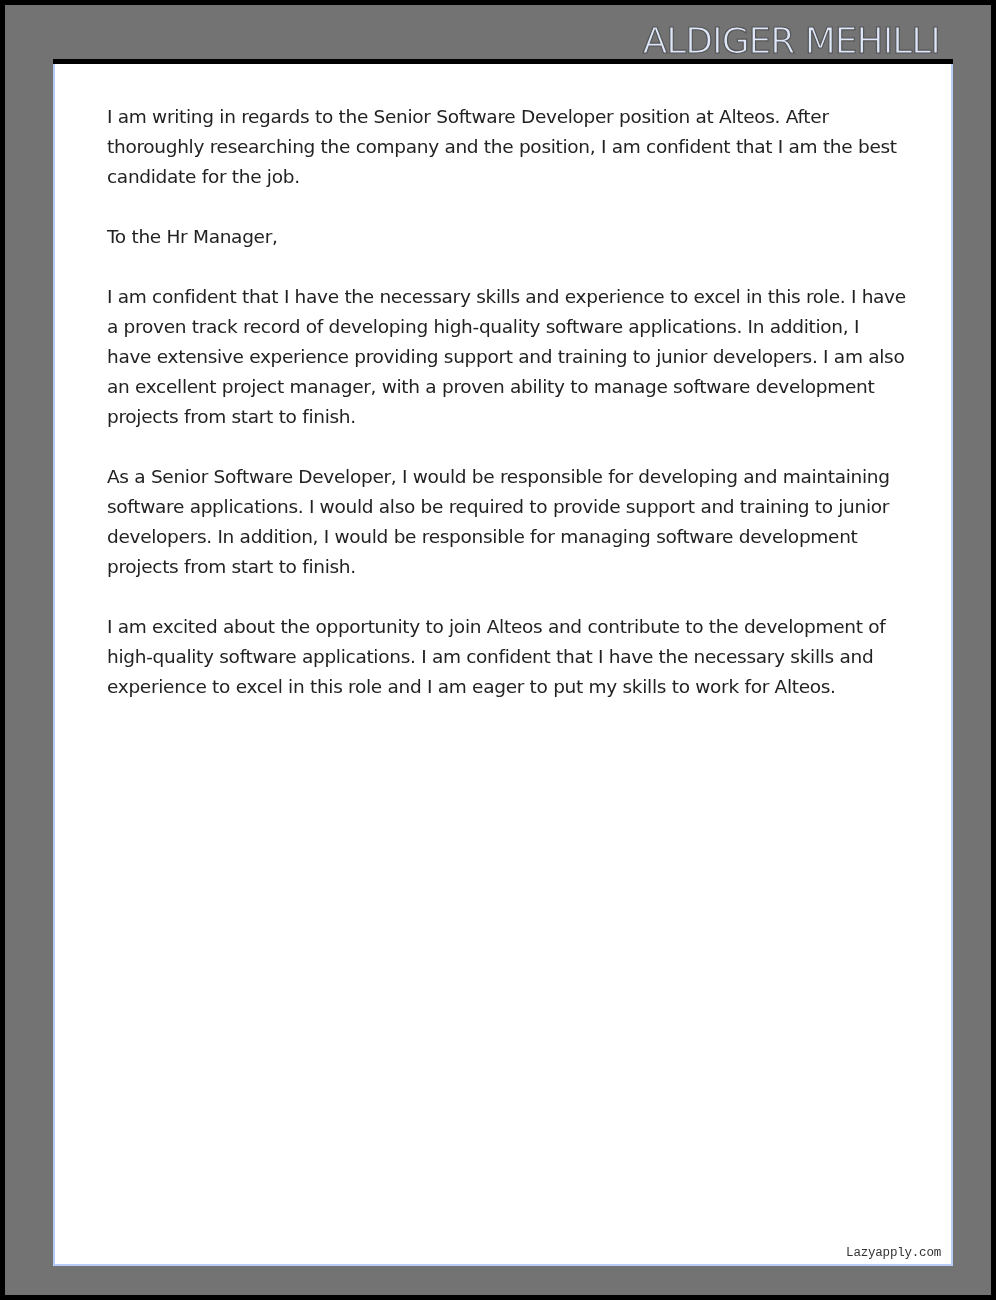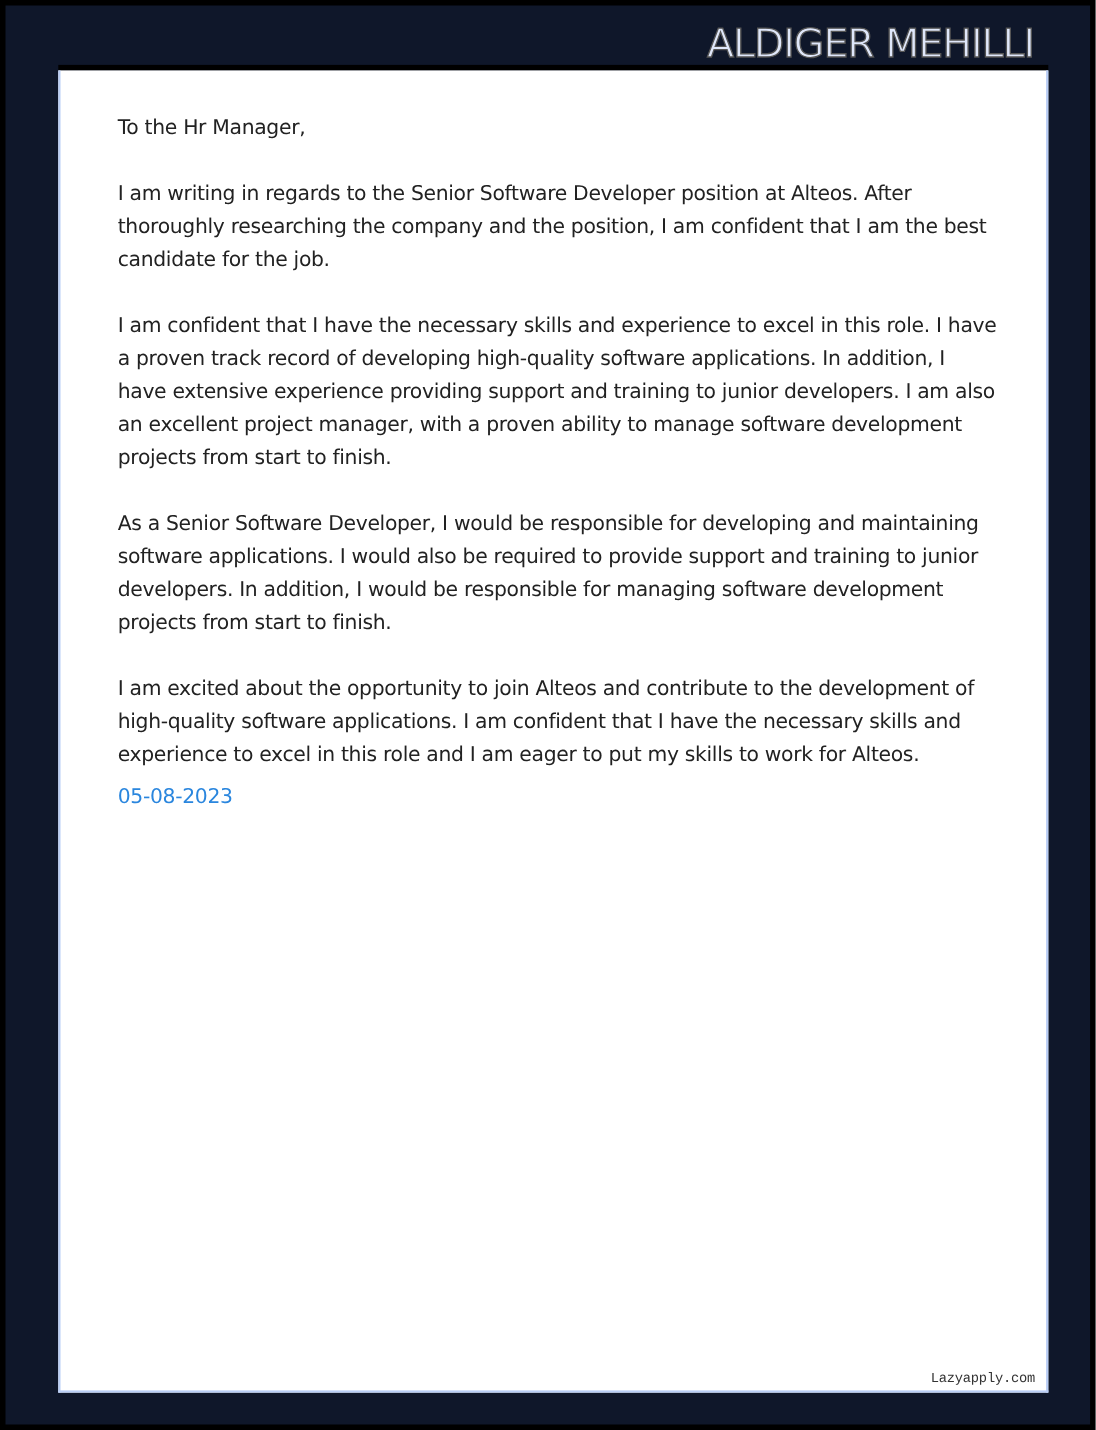--- a/index.html
+++ b/index.html
@@ -7,21 +7,21 @@
       width: 996px; height: 1300px;
       background: #000000;
       position: relative;
       overflow: hidden;
       font-family: "DejaVu Sans", sans-serif;
     }
     .frame {
       position: absolute;
       left: 5px; top: 5px;
       width: 986px; height: 1290px;
-      background: #0f172a;
+      background: #737373;
     }
     .name-header {
       position: absolute;
       right: 51px; top: 14px;
       font-family: "DejaVu Sans", sans-serif;
       font-size: 36px;
       letter-spacing: -1px;
       color: #dfe7fa;
       -webkit-text-stroke: 1.2px #555555;
       line-height: 44px;
@@ -46,21 +46,21 @@
       position: absolute;
       left: 52px; top: 38px;
       width: 800px;
       font-size: 18.5px;
       line-height: 30px;
       color: #222222;
       font-family: "DejaVu Sans", sans-serif;
       letter-spacing: -0.3px;
     }
     .letter p { margin: 0 0 30px 0; }
-    .letter p.last { margin-bottom: 8px; }
+    .letter p.last { margin-bottom: 26px; }
     .date {
       color: #2a86de;
       font-size: 18.5px;
       line-height: 30px;
     }
     .footer-brand {
       position: absolute;
       right: 10px; bottom: 4px;
       font-size: 12.5px;
       color: #333333;
@@ -69,22 +69,21 @@
     }
   </style>
 </head>
 <body>
 
 <div class="frame">
   <div class="name-header">ALDIGER MEHILLI</div>
   <div class="header-rule"></div>
   <div class="page">
     <div class="letter">
+      <p>I am writing in regards to the Senior Software Developer position at Alteos. After thoroughly researching the company and the position, I am confident that I am the best candidate for the job.</p>
       <p>To the Hr Manager,</p>
-      <p>I am writing in regards to the Senior Software Developer position at Alteos. After thoroughly researching the company and the position, I am confident that I am the best candidate for the job.</p>
       <p>I am confident that I have the necessary skills and experience to excel in this role. I have a proven track record of developing high-quality software applications. In addition, I have extensive experience providing support and training to junior developers. I am also an excellent project manager, with a proven ability to manage software development projects from start to finish.</p>
       <p>As a Senior Software Developer, I would be responsible for developing and maintaining software applications. I would also be required to provide support and training to junior developers. In addition, I would be responsible for managing software development projects from start to finish.</p>
       <p class="last">I am excited about the opportunity to join Alteos and contribute to the development of high-quality software applications. I am confident that I have the necessary skills and experience to excel in this role and I am eager to put my skills to work for Alteos.</p>
-      <div class="date">05-08-2023</div>
     </div>
     <div class="footer-brand">Lazyapply.com</div>
   </div>
 </div>
 
 </body></html>

